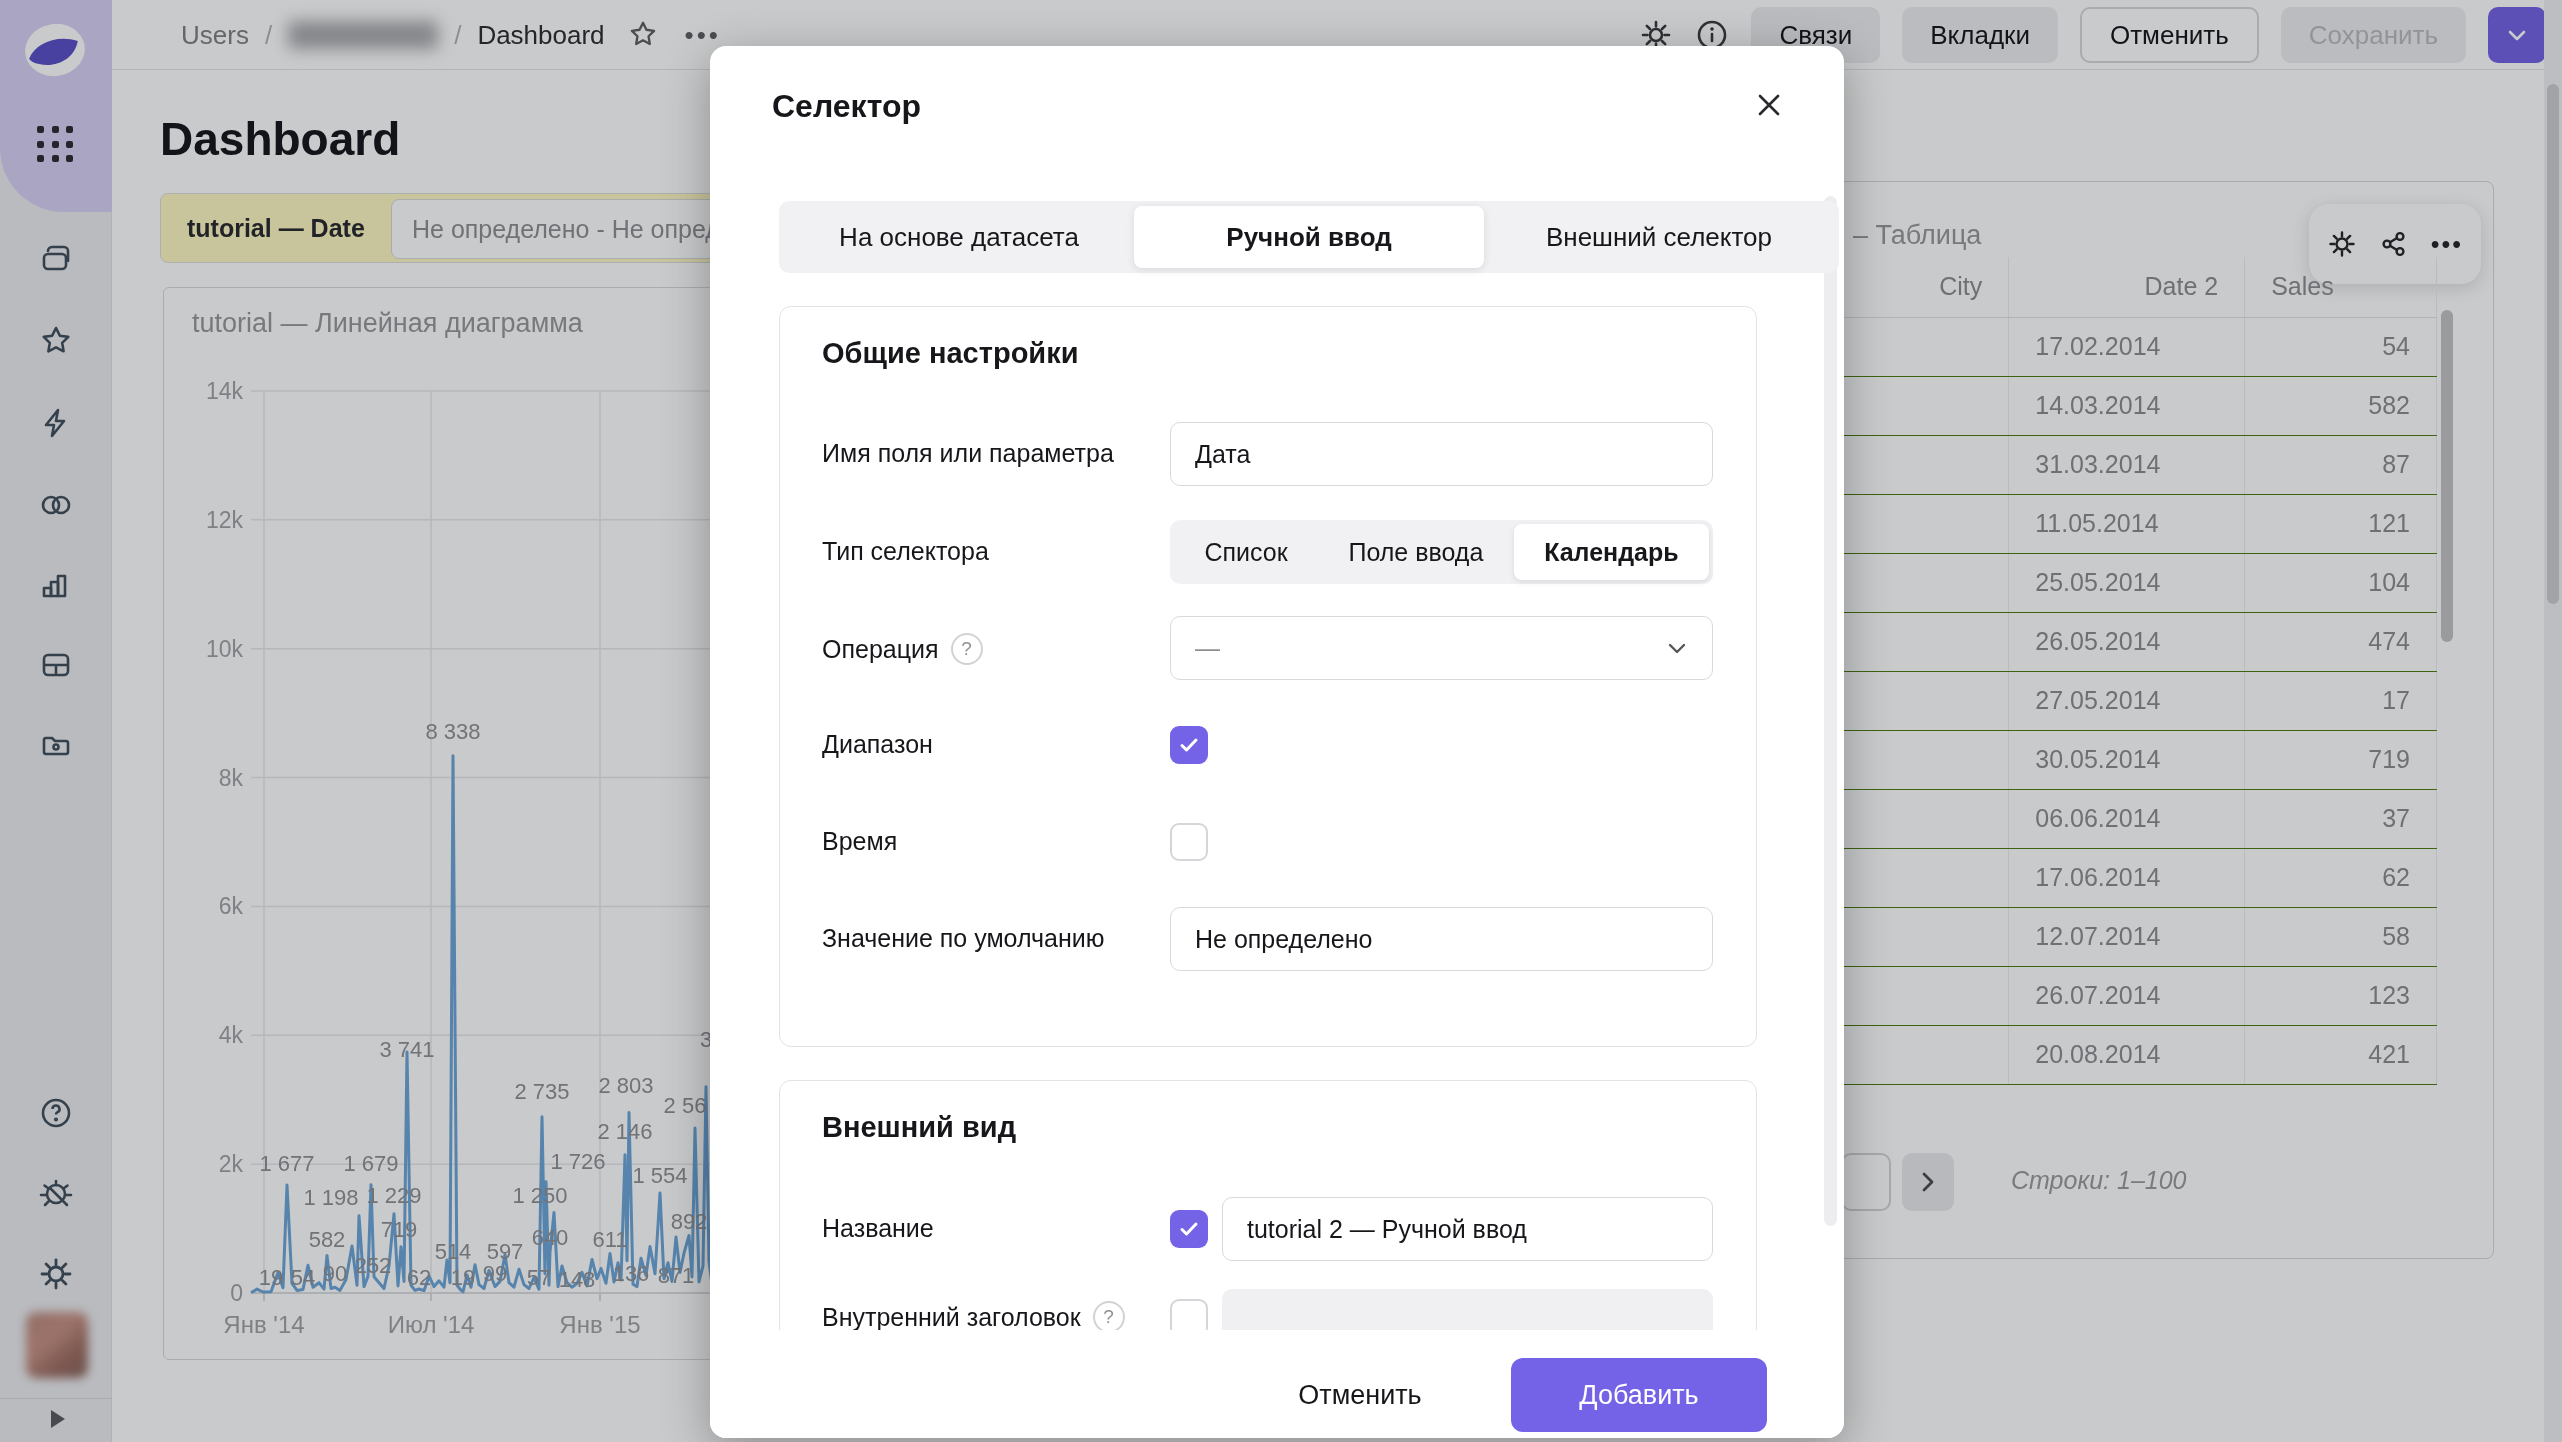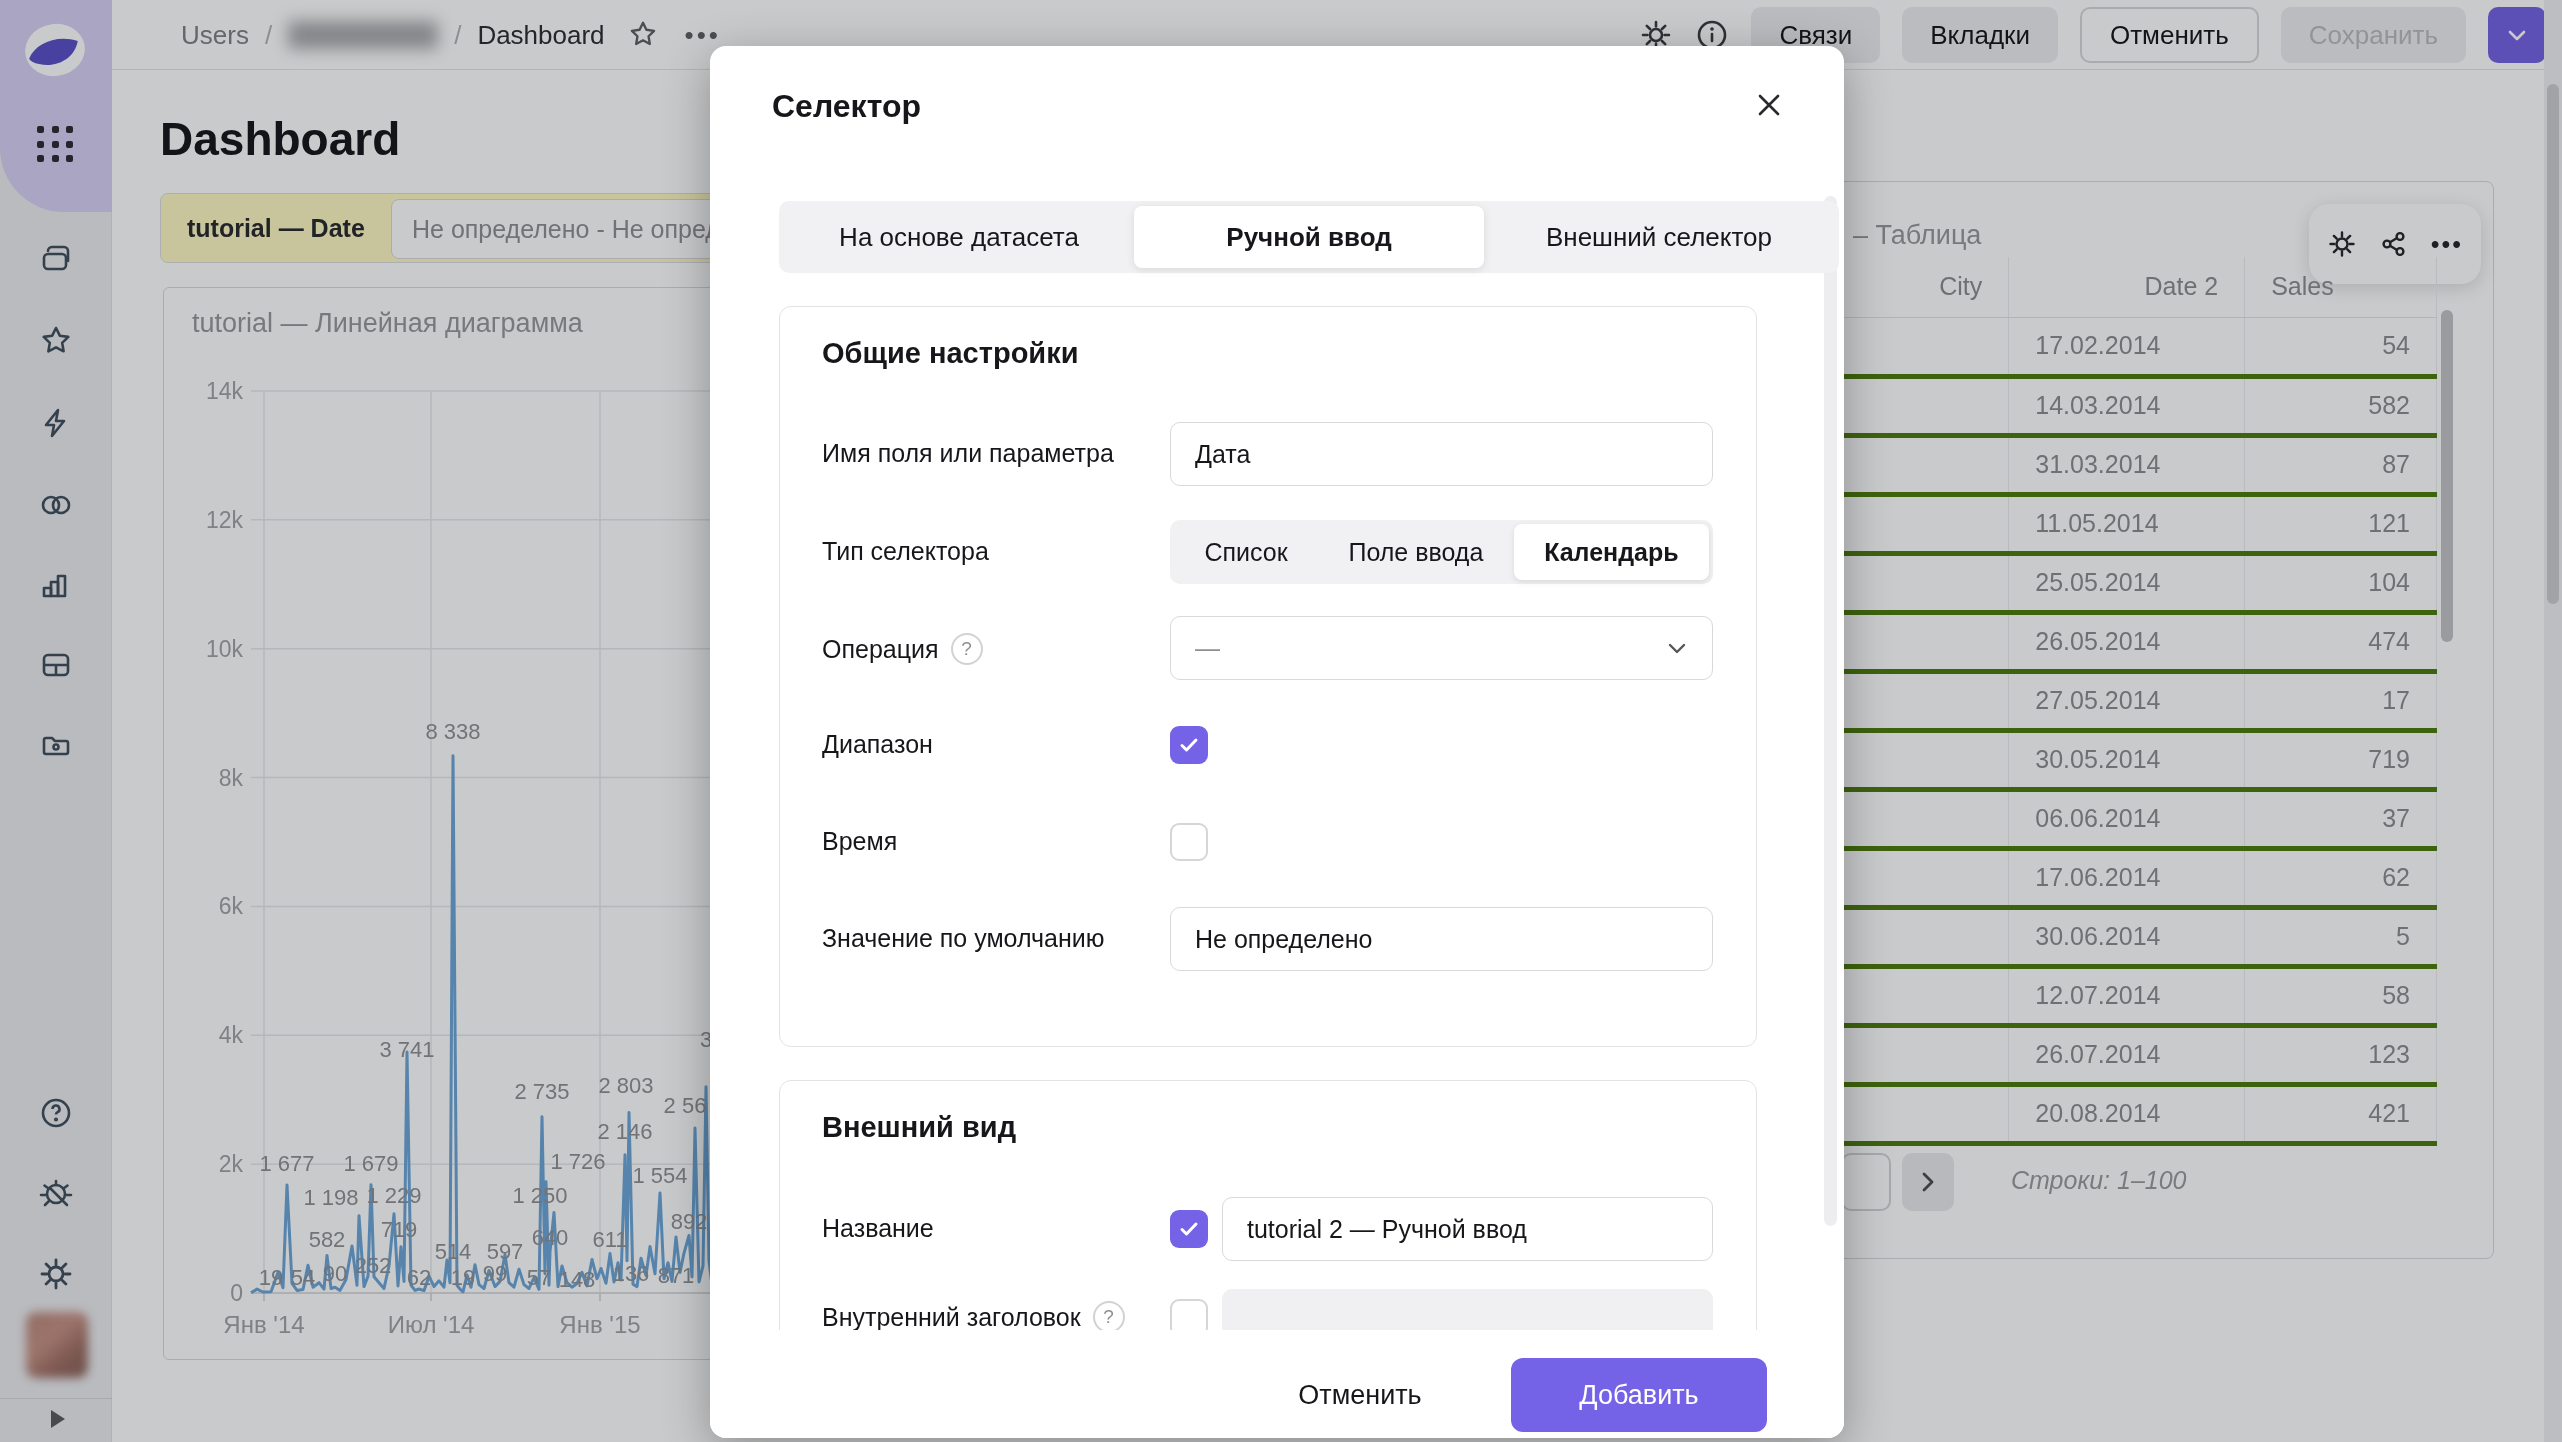--- a/index.html
+++ b/index.html
@@ -52,21 +52,21 @@
   .chart-ylab { position:absolute; width:62px; text-align:right; font-size:23px; color:#a2a2a6; }
   .chart-xlab { position:absolute; transform:translateX(-50%); font-size:24px; color:#a2a2a6; white-space:nowrap; }
 
   .table-card { position:absolute; left:1834px; top:181px; width:660px; height:1078px; background:#fff; border:1px solid #d9d9dd; border-radius:8px; }
   .table-title { position:absolute; left:18px; top:38px; font-size:27px; color:#98989c; white-space:nowrap; }
   .tc-toolbar { position:absolute; right:12px; top:22px; width:172px; height:80px; background:#fff; border-radius:20px; box-shadow:0 4px 18px rgba(0,0,0,.14); display:flex; align-items:center; justify-content:center; gap:22px; }
   .tc-ico { width:30px; height:30px; color:#26262a; }
   .tc-dots { font-size:25px; color:#26262a; letter-spacing:2px; }
   .dtable { position:absolute; left:0; top:75px; width:602px; border-collapse:collapse; font-size:25px; color:#8c8c90; }
   .dtable th { font-weight:400; text-align:right; height:60px; border-bottom:1px solid #e2e2e6; }
-  .dtable td { height:59px; border-bottom:5px solid #4d7c0f;margin-top:16px; }
+  .dtable td { height:59px; border-bottom:1px solid #4d7c0f;margin-top:16px; }
   .dtable th, .dtable td { border-right:1px solid #ececf0; padding:0 26px; }
   .col-city { width:174px; }
   .col-date { width:236px; }
   .col-sales { width:192px; text-align:right; }
   th.col-sales { text-align:left; }
   .t-scroll { position:absolute; left:606px; top:128px; width:12px; height:332px; border-radius:6px; background:#c3c3c7; }
   .pg-part { position:absolute; left:6px; top:971px; width:50px; height:58px; border:2px solid #d4d4d8; border-radius:10px; background:#fff; }
   .pg-next { position:absolute; left:67px; top:971px; width:52px; height:58px; border-radius:10px; background:#e9e9ed; border:none; display:flex; align-items:center; justify-content:center; color:#4c4c50; }
   .pg-next svg { width:26px; height:26px; }
   .t-footer { position:absolute; left:176px; top:984px; font-size:25px; font-style:italic; color:#9a9a9e; }
@@ -392,25 +392,20 @@
               <td class="col-date">06.06.2014</td>
               <td class="col-sales">37</td>
             </tr>
             <tr>
               <td class="col-city"></td>
               <td class="col-date">17.06.2014</td>
               <td class="col-sales">62</td>
             </tr>
             <tr>
               <td class="col-city"></td>
-              <td class="col-date">30.06.2014</td>
-              <td class="col-sales">5</td>
-            </tr>
-            <tr>
-              <td class="col-city"></td>
               <td class="col-date">12.07.2014</td>
               <td class="col-sales">58</td>
             </tr>
             <tr>
               <td class="col-city"></td>
               <td class="col-date">26.07.2014</td>
               <td class="col-sales">123</td>
             </tr>
             <tr>
               <td class="col-city"></td>

